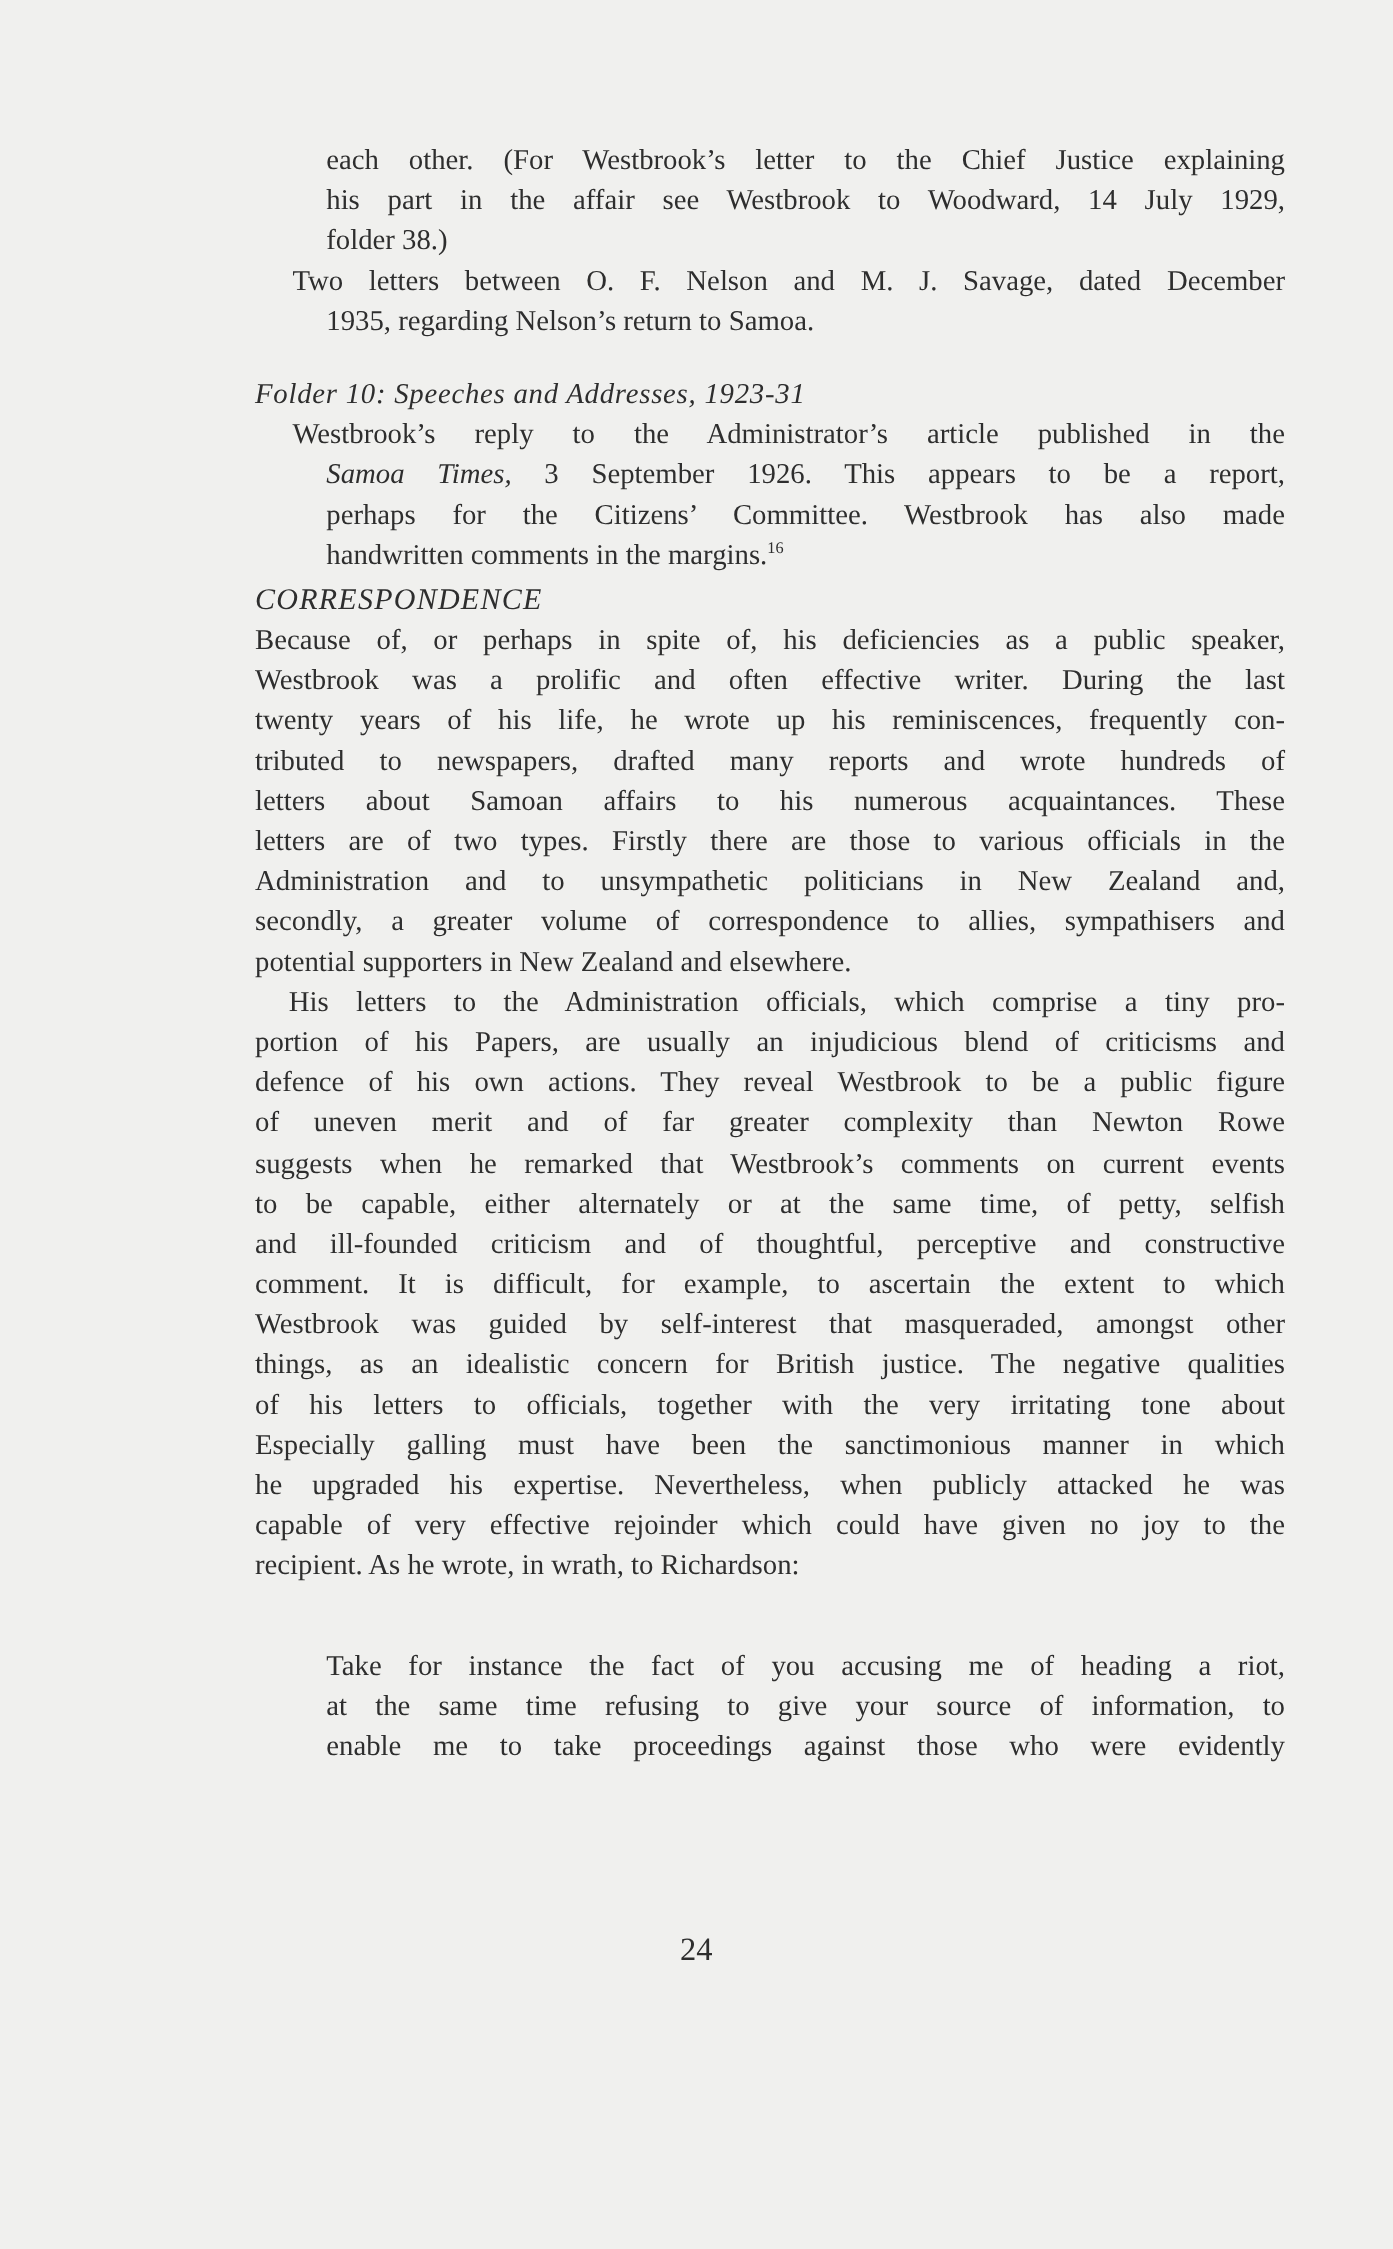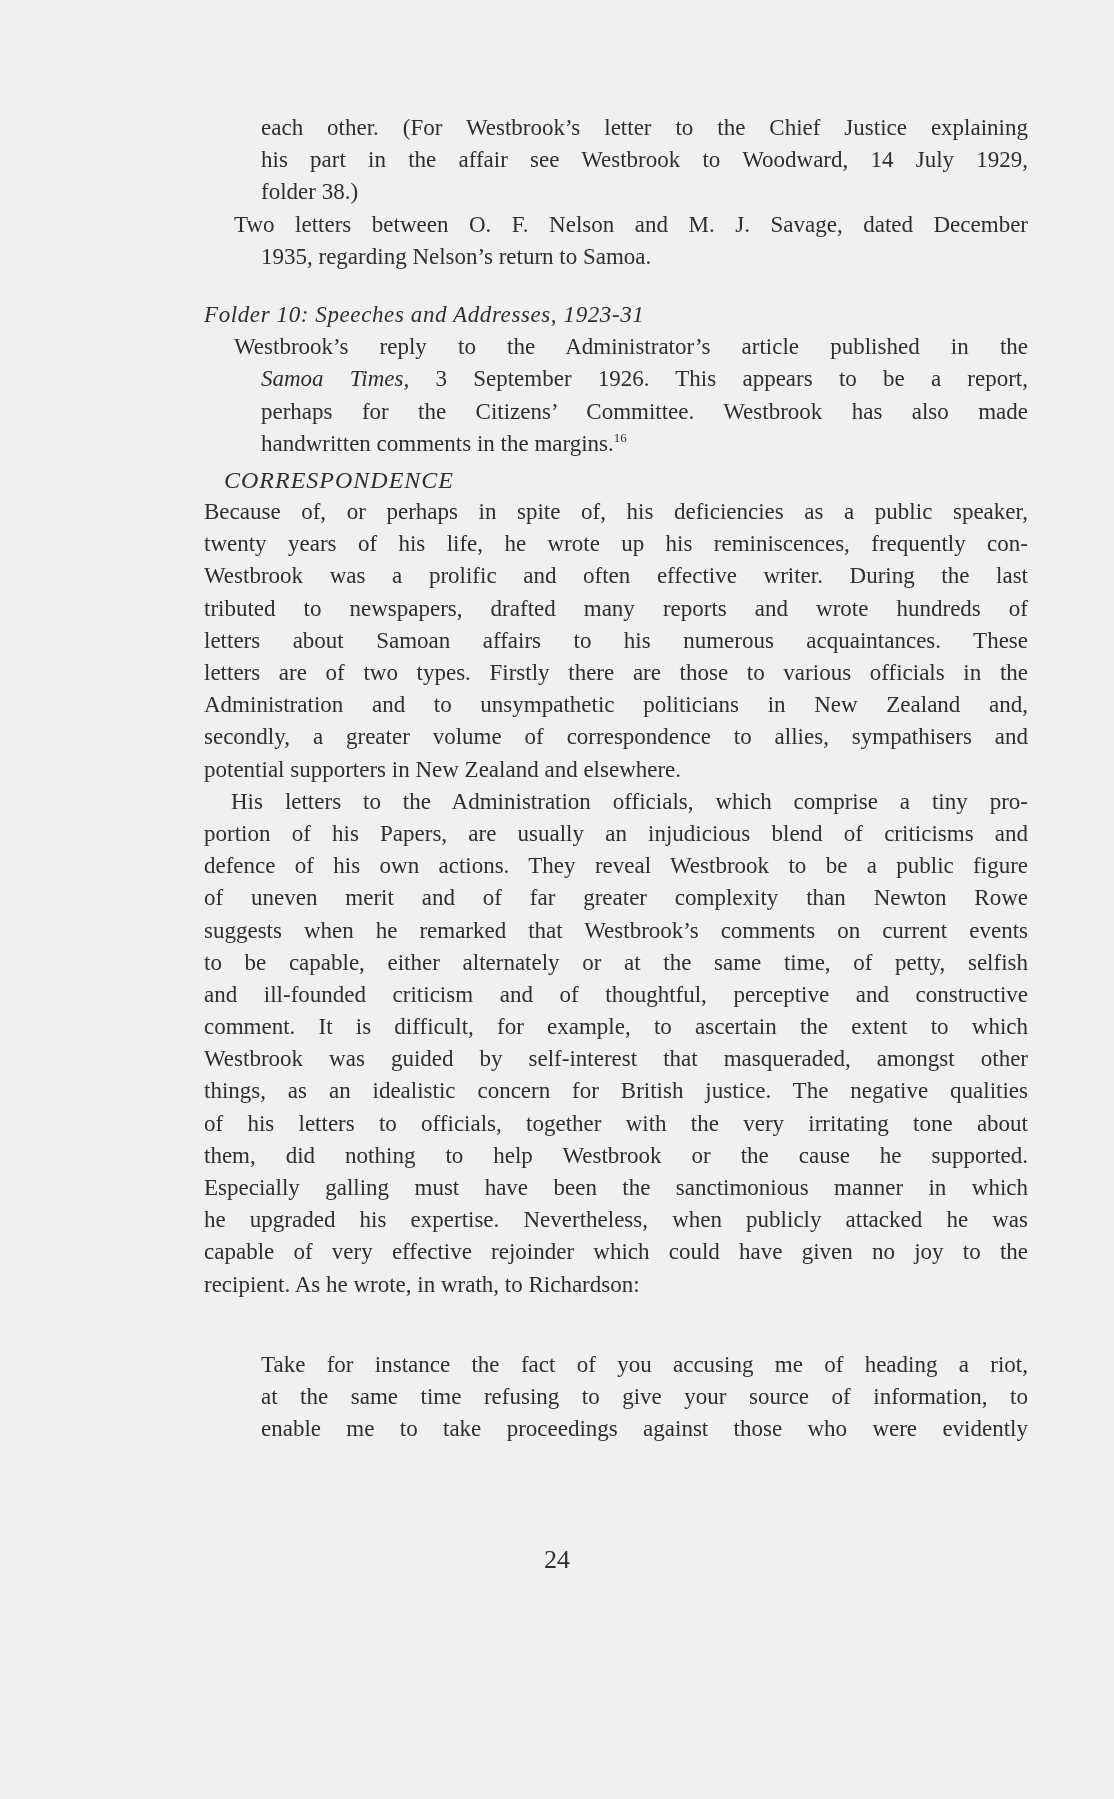--- a/index.html
+++ b/index.html
@@ -6,21 +6,21 @@
   body {
     width:1114px; height:1799px; background:#f0f0ee; position:relative; overflow:hidden;
     font-family:"Liberation Serif","DejaVu Serif",serif; color:#2e2e2e;
   }
   .page { position:absolute; left:204px; top:112px; width:824px; font-size:23px; line-height:32.2px; }
   .line { display:block; text-align:justify; text-align-last:justify; white-space:nowrap; height:32.2px; }
   .line.last { text-align-last:left; }
   .entry { margin:0; }
   .gap { height:26px; }
   .heading-it { font-style:italic; letter-spacing:0.6px;font-family:Liberation Serif, serif; }
-  .heading-caps { font-style:italic; letter-spacing:1px; font-size:24px;margin-left:20px; }
+  .heading-caps { font-style:italic; letter-spacing:1px; font-size:24px; }
   sup { font-size:13px; vertical-align:9px; line-height:0; }
   .small-gap { height:4px; }
   .pageno { position:absolute; left:0; right:0; text-align:center; top:1545px; font-size:26px; }
   i { font-style:italic; }
 </style>
 </head>
 <body>
 
 <div class="page">
 
@@ -45,43 +45,42 @@
     <span class="line">perhaps for the Citizens’ Committee. Westbrook has also made</span>
     <span class="line last"><span>handwritten comments in the margins.</span><sup>16</sup></span>
   </div>
 
   <div class="small-gap"></div>
 
   <span class="line last heading-caps">CORRESPONDENCE</span>
 
   <div class="entry">
     <span class="line">Because of, or perhaps in spite of, his deficiencies as a public speaker,</span>
+    <span class="line">Westbrook was a prolific and often effective writer. During the last</span>
     <span class="line">twenty years of his life, he wrote up his reminiscences, frequently con-</span>
-    <span class="line">Westbrook was a prolific and often effective writer. During the last</span>
     <span class="line">tributed to newspapers, drafted many reports and wrote hundreds of</span>
     <span class="line">letters about Samoan affairs to his numerous acquaintances. These</span>
     <span class="line">letters are of two types. Firstly there are those to various officials in the</span>
     <span class="line">Administration and to unsympathetic politicians in New Zealand and,</span>
     <span class="line">secondly, a greater volume of correspondence to allies, sympathisers and</span>
     <span class="line last">potential supporters in New Zealand and elsewhere.</span>
   </div>
 
   <div class="entry">
     <span class="line" style="padding-left:27px;">His letters to the Administration officials, which comprise a tiny pro-</span>
     <span class="line">portion of his Papers, are usually an injudicious blend of criticisms and</span>
     <span class="line">defence of his own actions. They reveal Westbrook to be a public figure</span>
     <span class="line">of uneven merit and of far greater complexity than Newton Rowe</span>
     <span class="line">suggests when he remarked that Westbrook’s comments on current events</span>
     <span class="line">to be capable, either alternately or at the same time, of petty, selfish</span>
     <span class="line">and ill-founded criticism and of thoughtful, perceptive and constructive</span>
     <span class="line">comment. It is difficult, for example, to ascertain the extent to which</span>
     <span class="line">Westbrook was guided by self-interest that masqueraded, amongst other</span>
     <span class="line">things, as an idealistic concern for British justice. The negative qualities</span>
     <span class="line">of his letters to officials, together with the very irritating tone about</span>
-    <span class="line">them, did nothing to help Westbrook or the cause he supported.</span>
     <span class="line">Especially galling must have been the sanctimonious manner in which</span>
     <span class="line">he upgraded his expertise. Nevertheless, when publicly attacked he was</span>
     <span class="line">capable of very effective rejoinder which could have given no joy to the</span>
     <span class="line last">recipient. As he wrote, in wrath, to Richardson:</span>
   </div>
 
   <div class="entry" style="padding-left:57px;margin-top:48px;">
     <span class="line">Take for instance the fact of you accusing me of heading a riot,</span>
     <span class="line">at the same time refusing to give your source of information, to</span>
     <span class="line">enable me to take proceedings against those who were evidently</span>

